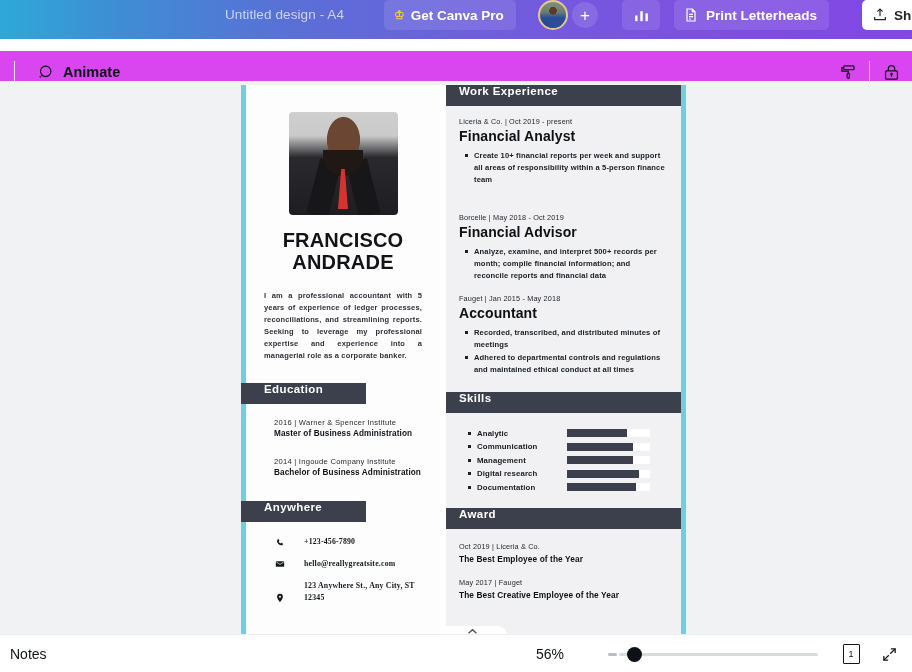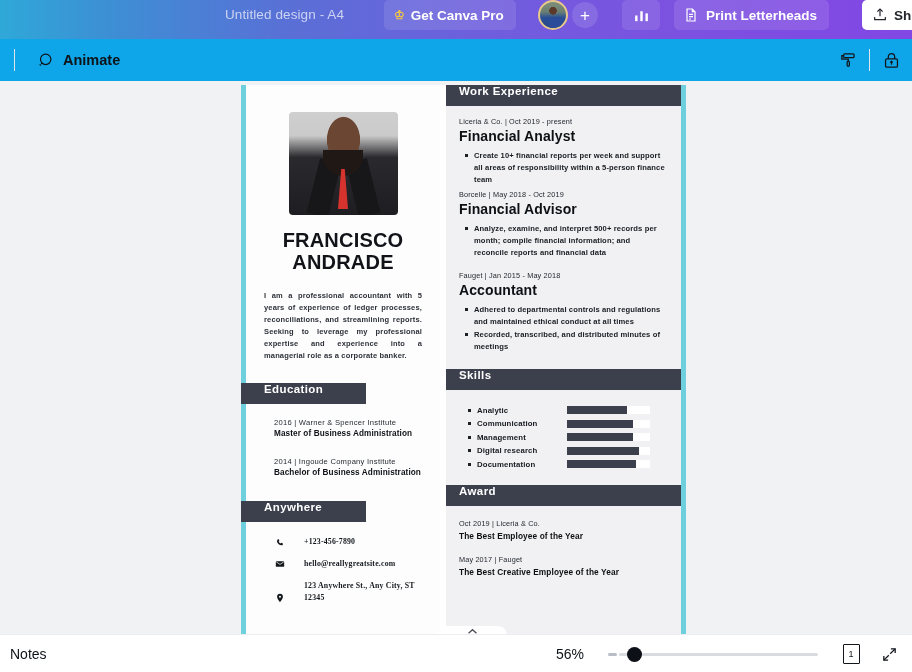--- a/index.html
+++ b/index.html
@@ -57,22 +57,22 @@
   .btn-chart{left:622px;width:38px;}
   .pill-print{left:674px;padding:0 12px 0 9px;gap:7px;}
   .pill-share{
     position:absolute;left:862px;top:0;height:30px;display:flex;align-items:center;gap:6px;
     background:#ffffff;border-radius:5px 0 0 5px;color:#23252b;font-size:13.5px;font-weight:bold;
     padding-left:10px;width:60px;box-sizing:border-box;overflow:hidden;white-space:nowrap;
   }
 
   
   .toolbar{
-    position:absolute;left:0;top:39px;width:912px;height:42px;
-    background:#0ea5e9;border-bottom:1px solid #e8eaee;
+    position:absolute;left:0;top:51px;width:912px;height:42px;
+    background:#d946ef;border-bottom:1px solid #e8eaee;
     display:flex;align-items:center;
   }
   .tb-divider{width:1px;height:22px;background:#e2e5ea;margin-left:14px;}
   .animate-btn{
     display:flex;align-items:center;gap:9px;margin-left:14px;height:30px;
     padding:0 6px;border-radius:5px;color:#0e1318;font-size:14.5px;font-weight:bold;
   }
   .tb-right{position:absolute;right:0;top:0;height:42px;display:flex;align-items:center;}
   .tb-ico{width:42px;height:42px;display:flex;align-items:center;justify-content:center;}
   .tb-sep{width:1px;height:22px;background:#e2e5ea;}
@@ -173,21 +173,21 @@
     display:flex;align-items:flex-start;justify-content:center;padding-top:2px;
     box-sizing:border-box;
   }
 
   
   .bottombar{
     position:absolute;left:0;top:634px;width:912px;height:38px;background:#ffffff;
     display:flex;align-items:center;border-top:1px solid #eceef1;
   }
   .notes-label{margin-left:10px;font-size:14px;color:#0e1318;}
-  .zoom-val{position:absolute;left:556px;font-size:14px;color:#0e1318;}
+  .zoom-val{position:absolute;left:536px;font-size:14px;color:#0e1318;}
   .slider{position:absolute;left:608px;width:210px;height:16px;display:flex;align-items:center;}
   .s-stub{width:9px;height:3px;border-radius:2px;background:#b9bec6;}
   .s-track{flex:1;height:3px;border-radius:2px;background:#d8dce1;margin-left:2px;}
   .s-knob{position:absolute;left:19px;width:15px;height:15px;border-radius:50%;background:#0d1117;}
   .pg-btn{position:absolute;left:838px;width:26px;height:26px;display:flex;align-items:center;justify-content:center;}
   .pg-num{
     position:relative;width:15px;height:18px;border:1.6px solid #12161b;border-radius:1px;
     display:flex;align-items:center;justify-content:center;font-size:9px;color:#12161b;background:#fff;
   }
   .pg-num::before{
@@ -347,34 +347,34 @@
         </div>
 
         <div class="job">
           <div class="job-meta">Liceria &amp; Co. | Oct 2019 - present</div>
           <div class="job-title">Financial Analyst</div>
           <ul>
             <li>Create 10+ financial reports per week and support all areas of responsibility within a 5-person finance team</li>
           </ul>
         </div>
 
-        <div class="job" style="margin-top:4px;">
+        <div class="job" style="margin-top:27px;">
           <div class="job-meta">Borcelle | May 2018 - Oct 2019</div>
           <div class="job-title">Financial Advisor</div>
           <ul>
             <li>Analyze, examine, and interpret 500+ records per month; compile financial information; and reconcile reports and financial data</li>
           </ul>
         </div>
 
         <div class="job" style="margin-top:12px;">
           <div class="job-meta">Fauget | Jan 2015 - May 2018</div>
           <div class="job-title">Accountant</div>
           <ul>
+            <li>Recorded, transcribed, and distributed minutes of meetings</li>
             <li>Adhered to departmental controls and regulations and maintained ethical conduct at all times</li>
-            <li>Recorded, transcribed, and distributed minutes of meetings</li>
           </ul>
         </div>
 
         <div class="sec-head sec-head-right" style="margin-top:16px;">
           <span>Skills</span>
         </div>
 
         <div class="skills-wrap">
           <div class="skill-row">
             <span class="skill-name">Analytic</span>

